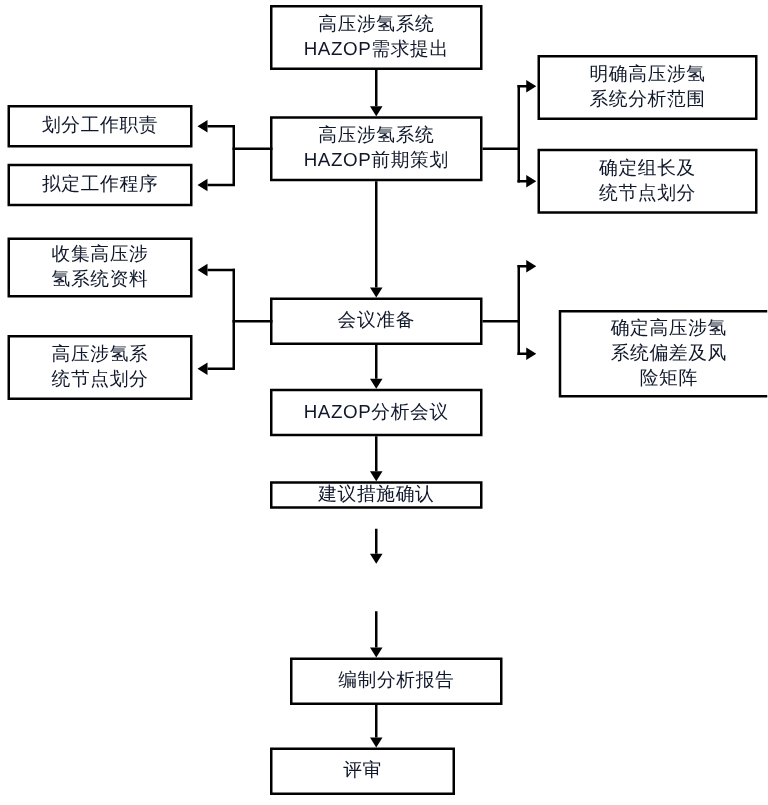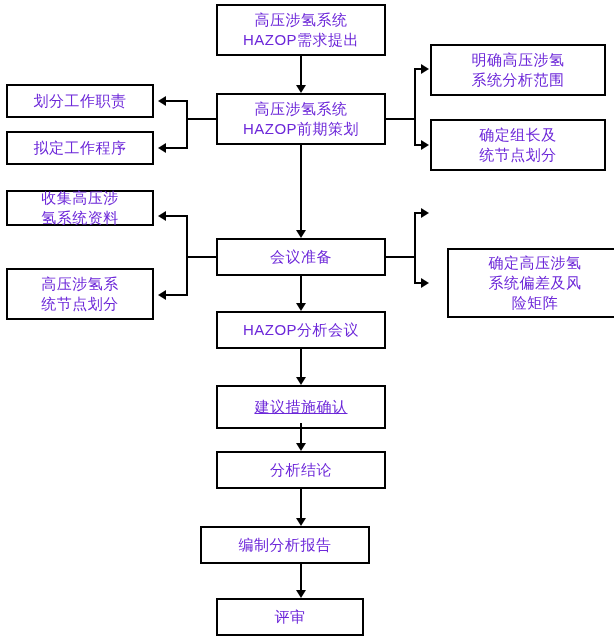--- a/index.html
+++ b/index.html
@@ -21,21 +21,21 @@
     position: absolute;
     box-sizing: border-box;
     border: 2px solid #000000;
     background: #ffffff;
     display: flex;
     align-items: center;
     justify-content: center;
     text-align: center;
     font-size: 15px;
     line-height: 1.35;
-    color: #6d28d9;
+    color: #0f172a;
     letter-spacing: 0.5px;
     padding: 2px 4px;
     white-space: pre-line;
   }
   .line {
     position: absolute;
     background: #000000;
   }
   .hline { height: 2px; }
   .vline { width: 2px; }
@@ -68,33 +68,32 @@
   <div class="node" style="left:216px; top:4px; width:170px; height:52px;">高压涉氢系统
 HAZOP需求提出</div>
 
   <div class="node" style="left:216px; top:93px; width:170px; height:52px;">高压涉氢系统
 HAZOP前期策划</div>
 
   <div class="node" style="left:216px; top:238px; width:170px; height:38px;">会议准备</div>
 
   <div class="node" style="left:216px; top:311px; width:170px; height:38px;">HAZOP分析会议</div>
 
-  <div class="node" style="left:216px; top:385px; width:170px; height:44px;text-decoration:underline;">建议措施确认</div>
+  <div class="node" style="left:216px; top:385px; width:170px; height:22px;">建议措施确认</div>
 
-  <div class="node" style="left:216px; top:451px; width:170px; height:38px;">分析结论</div>
 
-  <div class="node" style="left:200px; top:526px; width:170px; height:38px;">编制分析报告</div>
+  <div class="node" style="left:232px; top:526px; width:170px; height:38px;">编制分析报告</div>
 
   <div class="node" style="left:216px; top:598px; width:148px; height:38px;">评审</div>
 
   <div class="node" style="left:6px; top:84px; width:148px; height:34px;">划分工作职责</div>
 
   <div class="node" style="left:6px; top:131px; width:148px; height:34px;">拟定工作程序</div>
 
-  <div class="node" style="left:6px; top:190px; width:148px; height:36px;">收集高压涉
+  <div class="node" style="left:6px; top:190px; width:148px; height:48px;">收集高压涉
 氢系统资料</div>
 
   <div class="node" style="left:6px; top:268px; width:148px; height:52px;">高压涉氢系
 统节点划分</div>
 
   <div class="node" style="left:430px; top:44px; width:176px; height:52px;">明确高压涉氢
 系统分析范围</div>
 
   <div class="node" style="left:430px; top:119px; width:176px; height:52px;">确定组长及
 统节点划分</div>

